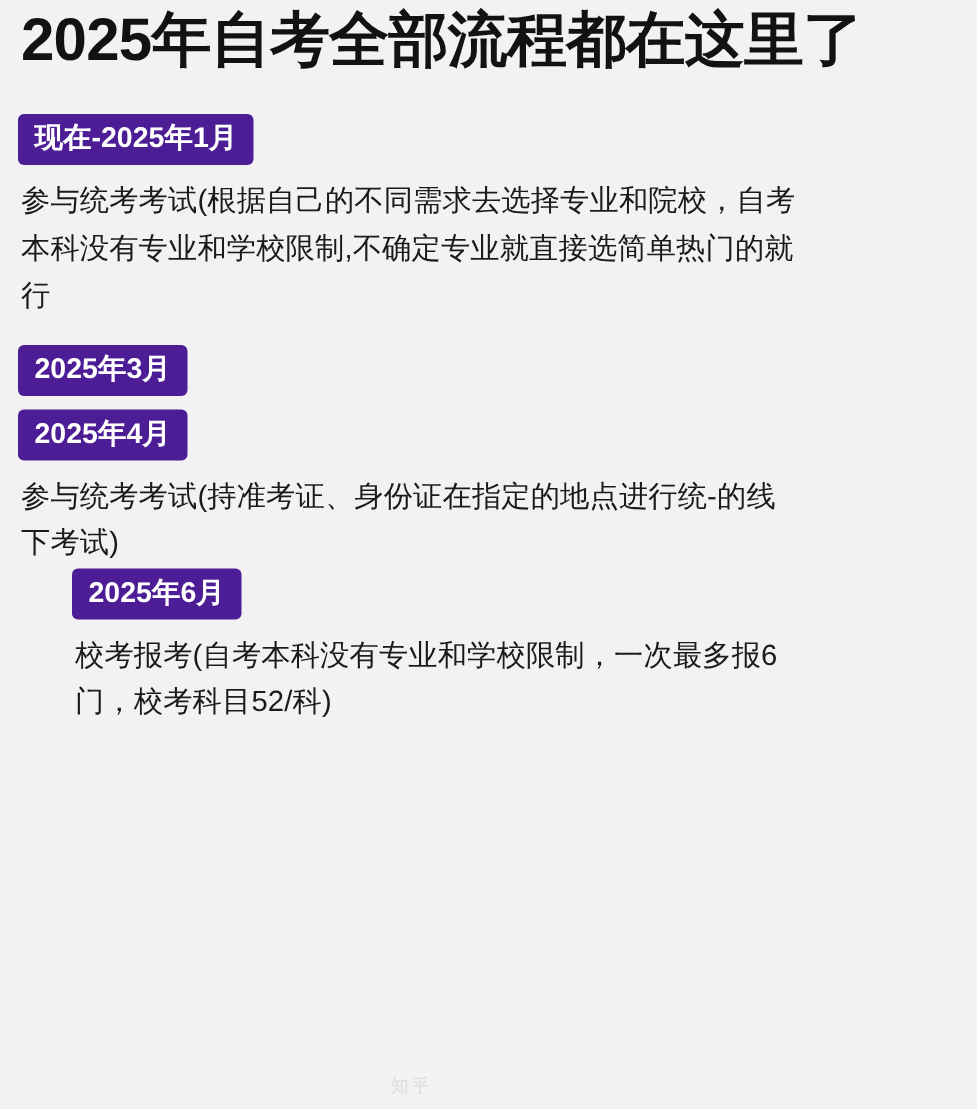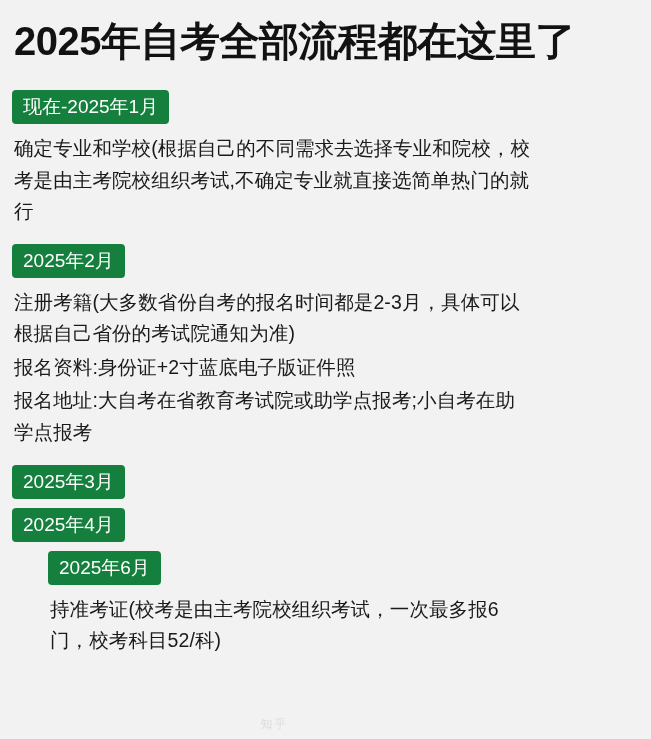--- a/index.html
+++ b/index.html
@@ -12,41 +12,41 @@
     background: #f2f2f2;
     font-family: "Liberation Sans", "DejaVu Sans", sans-serif;
     color: #111111;
     overflow: hidden;
     position: relative;
   }
   .page {
     width: 549px;
     height: 739px;
     box-sizing: border-box;
-    padding: 18px 12px 0 12px;
+    padding: 4px 12px 0 12px;
     position: relative;
   }
   .title {
     font-size: 40px;
     font-weight: bold;
     line-height: 1.15;
     letter-spacing: -0.5px;
     color: #121212;
     margin: 0 0 26px 2px;
     white-space: nowrap;
   }
   .section {
     margin-bottom: 14px;
   }
   .tag {
     display: inline-block;
-    background: #15803d;
+    background: #4c1d95;
     color: #ffffff;
     font-size: 19px;
-    font-weight: normal;
+    font-weight: bold;
     line-height: 1;
     padding: 7px 11px 8px 11px;
     border-radius: 4px;
     margin-bottom: 9px;
   }
   .para {
     font-size: 19.5px;
     line-height: 1.62;
     color: #1a1a1a;
     margin: 0;
@@ -74,38 +74,33 @@
 </style>
 </head>
 <body>
 
 <div class="page">
 
   <h1 class="title">2025年自考全部流程都在这里了</h1>
 
   <div class="section s1">
     <span class="tag">现在-2025年1月</span>
-    <p class="para">确定专业和学校(根据自己的不同需求去选择专业和院校，校考是由主考院校组织考试,不确定专业就直接选简单热门的就行</p>
+    <p class="para">参与统考考试(根据自己的不同需求去选择专业和院校，自考本科没有专业和学校限制,不确定专业就直接选简单热门的就行</p>
   </div>
 
-  <div class="section s2">
-    <span class="tag">2025年2月</span>
-    <p class="para">注册考籍(大多数省份自考的报名时间都是2-3月，具体可以根据自己省份的考试院通知为准)</p>
-    <p class="para">报名资料:身份证+2寸蓝底电子版证件照</p>
-    <p class="para">报名地址:大自考在省教育考试院或助学点报考;小自考在助学点报考</p>
-  </div>
 
   <div class="section s3">
     <span class="tag">2025年3月</span>
   </div>
 
   <div class="section s4">
     <span class="tag">2025年4月</span>
+    <p class="para">参与统考考试(持准考证、身份证在指定的地点进行统-的线下考试)</p>
   </div>
 
   <div class="section s5">
     <span class="tag">2025年6月</span>
-    <p class="para">持准考证(校考是由主考院校组织考试，一次最多报6门，校考科目52/科)</p>
+    <p class="para">校考报考(自考本科没有专业和学校限制，一次最多报6门，校考科目52/科)</p>
   </div>
 
   <div class="watermark">知乎</div>
 
 </div>
 
 </body></html>

